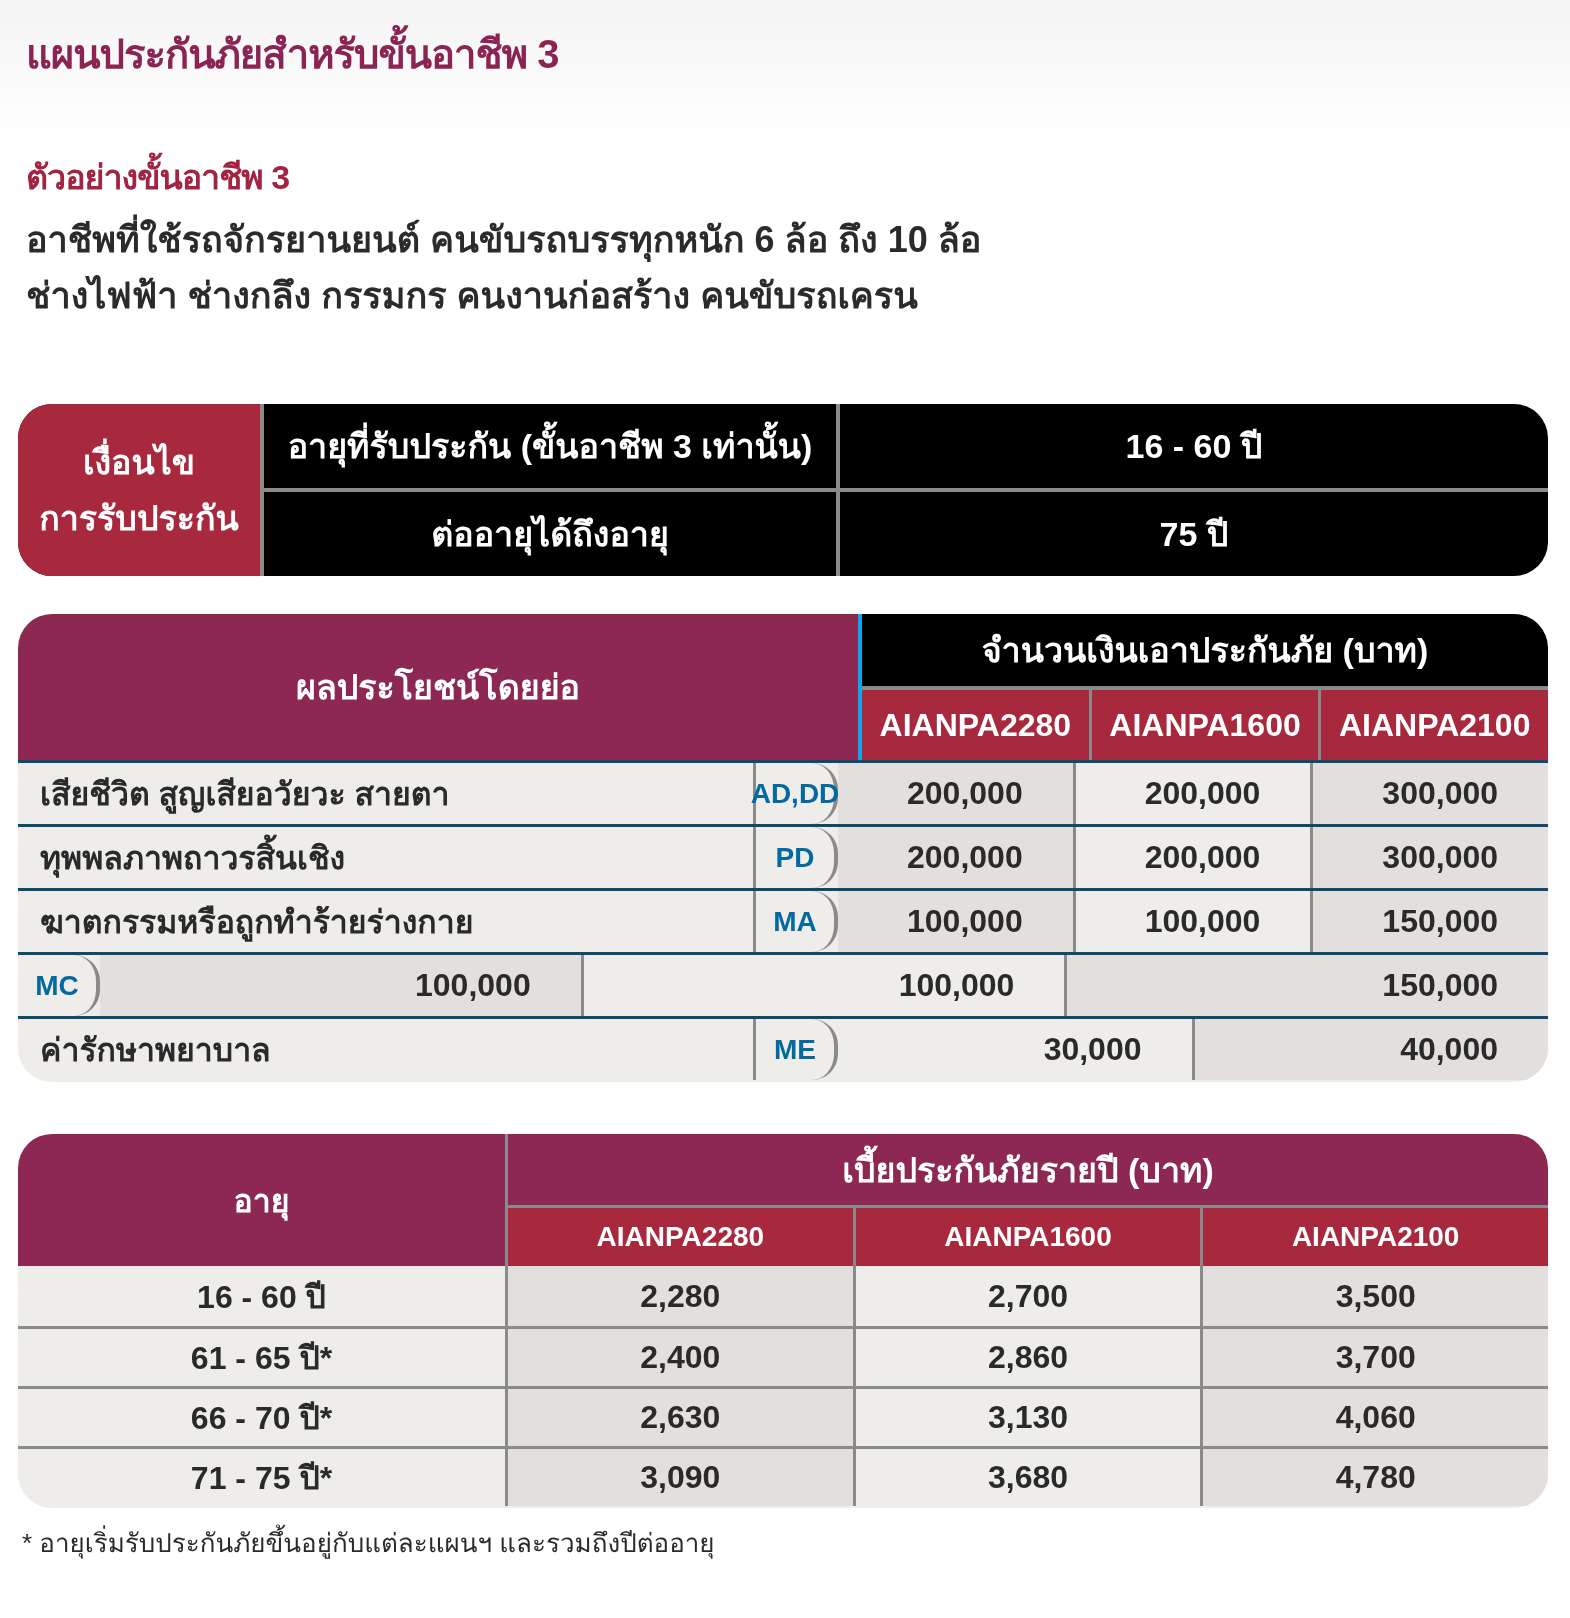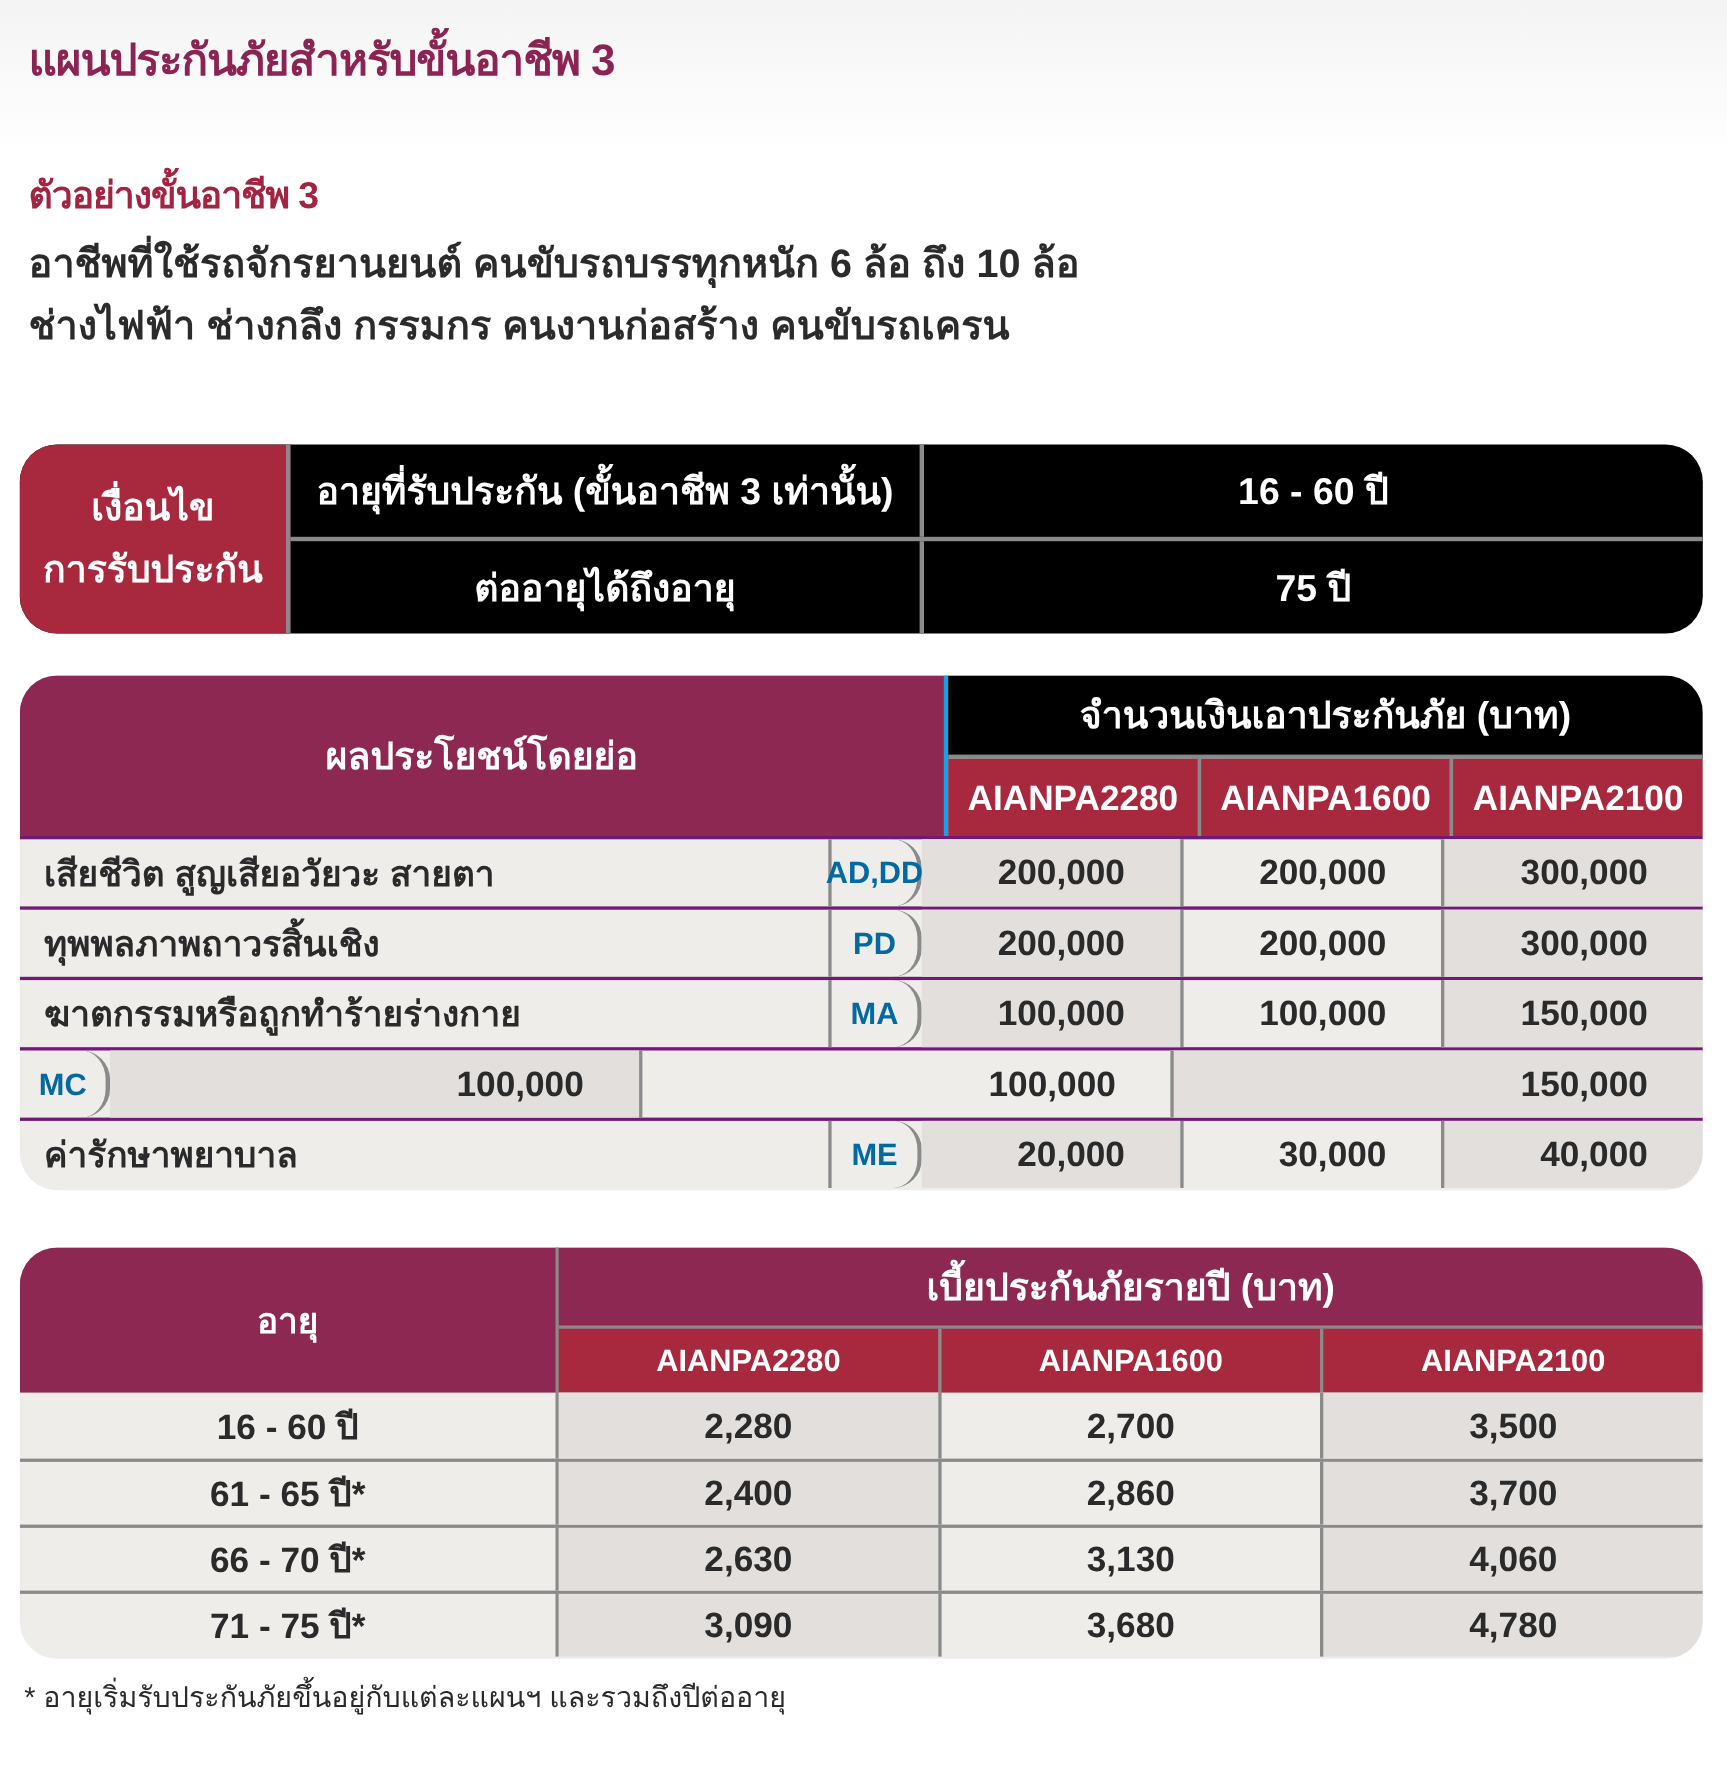--- a/index.html
+++ b/index.html
@@ -64,21 +64,21 @@
     font-size: 34px; font-weight: bold;
     border-bottom: 4px solid #8a8a8a;
   }
   .b-head-plans { flex: 1; display: flex; }
   .plan-h {
     flex: 1; background: #a8283d; color: #fff;
     display: flex; align-items: center; justify-content: center;
     font-size: 32px; font-weight: bold;
   }
   .plan-h + .plan-h { border-left: 3px solid #8a8a8a; }
-  .b-row { display: flex; height: 64px; border-top: 3px solid #701a75; }
+  .b-row { display: flex; height: 64px; border-top: 3px solid #0c4a6e; }
   .b-row:first-of-type { border-top: 4px solid #8a8a8a; }
   .b-name {
     width: 738px; display: flex; align-items: center; padding-left: 22px;
     font-size: 32px; font-weight: bold; color: #2a2a2a;
     border-right: 3px solid #8a8a8a;
   }
   .b-code {
     width: 82px; display: flex; align-items: center; justify-content: center;
     font-size: 28px; font-weight: bold; color: #0369a1;
     border-right: 4px solid #8a8a8a;
@@ -198,21 +198,20 @@
   </div>
   <div class="b-row">
     <div class="b-code">MC</div>
     <div class="b-val shade">100,000</div>
     <div class="b-val">100,000</div>
     <div class="b-val shade">150,000</div>
   </div>
   <div class="b-row">
     <div class="b-name">ค่ารักษาพยาบาล</div>
     <div class="b-code">ME</div>
-    <div class="b-val shade">20,000</div>
     <div class="b-val">30,000</div>
     <div class="b-val shade">40,000</div>
   </div>
 </div>
 
 <div class="tbl premium">
   <div class="p-head">
     <div class="p-head-left">อายุ</div>
     <div class="p-head-right">
       <div class="p-head-group">เบี้ยประกันภัยรายปี (บาท)</div>

